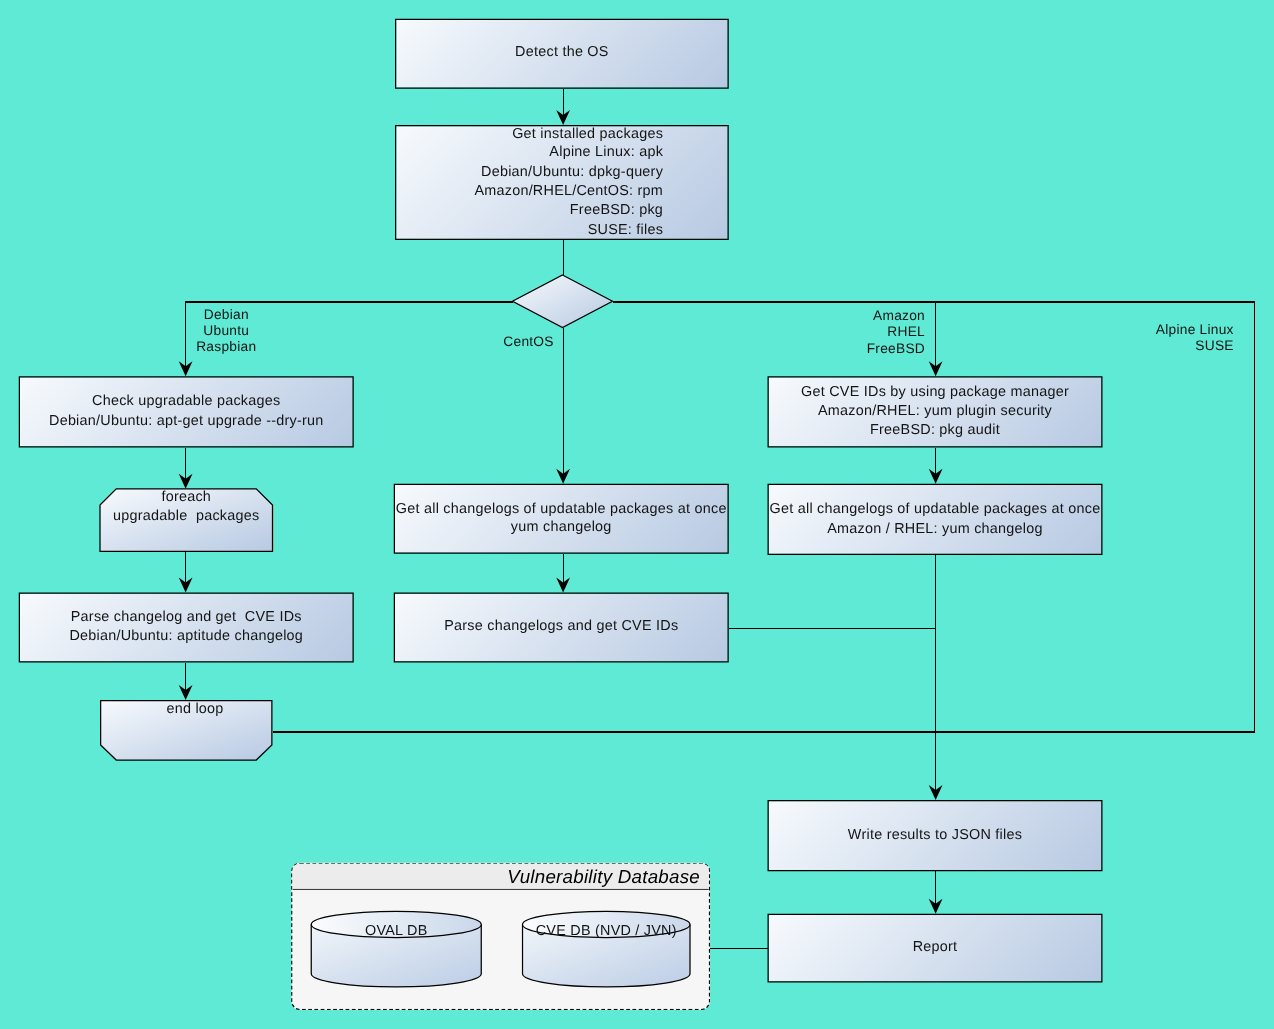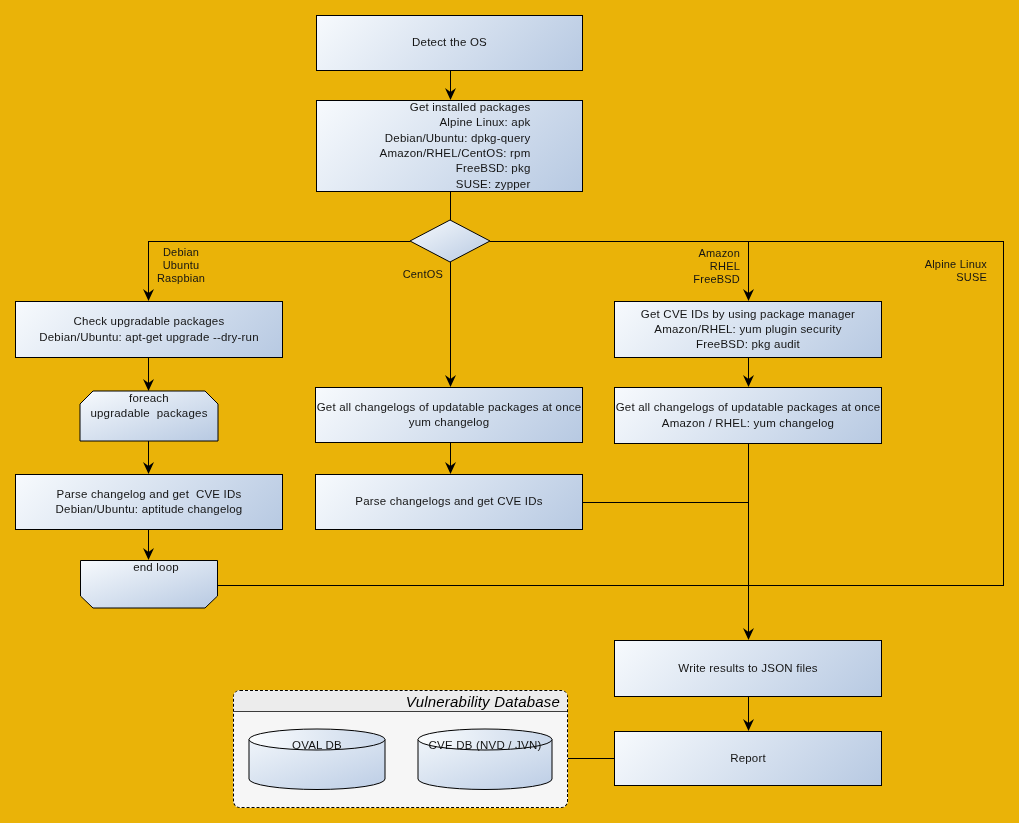--- a/index.html
+++ b/index.html
@@ -1,16 +1,16 @@
 <!DOCTYPE html>
 <html><head>
 <meta charset="utf-8">
 <style>
   html,body{margin:0;padding:0;background:#ffffff;}
-  .canvas{position:relative;width:1019px;height:823px;background:#eab308;
+  .canvas{position:relative;width:1019px;height:823px;background:#5eead4;
           font-family:"Liberation Sans",sans-serif;color:#141414;overflow:hidden;}
   svg.underlay{position:absolute;left:0;top:0;}
   .node{position:absolute;box-sizing:border-box;display:flex;align-items:center;justify-content:center;
         border:1px solid #000;background:linear-gradient(135deg,#f7fafd 0%,#b7c9e2 100%);
         font-size:11.5px;line-height:15.3px;letter-spacing:.2px;}
   .stack{width:max-content;text-align:center;}
   .stack.ralign{text-align:right;margin-left:11px;}
   .line{white-space:pre;}
   .shape-label{position:absolute;display:flex;align-items:flex-start;justify-content:center;
                font-size:11.5px;line-height:15.3px;letter-spacing:.2px;pointer-events:none;}
@@ -75,21 +75,21 @@
     </div>
   </div>
 
   <div class="node" style="left:316px;top:100px;width:267px;height:92px">
     <div class="stack ralign">
       <div class="line">Get installed packages</div>
       <div class="line">Alpine Linux: apk</div>
       <div class="line">Debian/Ubuntu: dpkg-query</div>
       <div class="line">Amazon/RHEL/CentOS: rpm</div>
       <div class="line">FreeBSD: pkg</div>
-      <div class="line">SUSE: zypper</div>
+      <div class="line">SUSE: files</div>
     </div>
   </div>
 
   <div class="node" style="left:15px;top:301px;width:268px;height:57px">
     <div class="stack">
       <div class="line">Check upgradable packages</div>
       <div class="line">Debian/Ubuntu: apt-get upgrade --dry-run</div>
     </div>
   </div>
 

